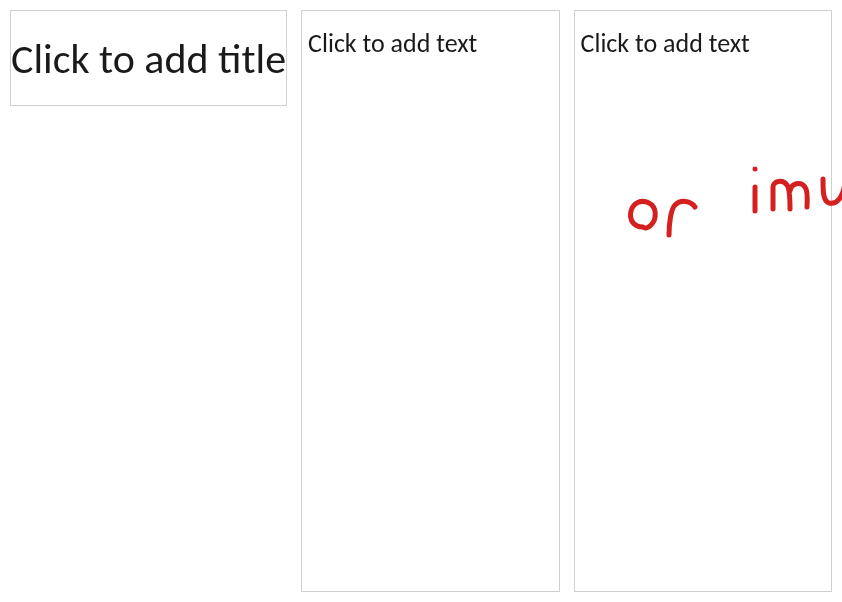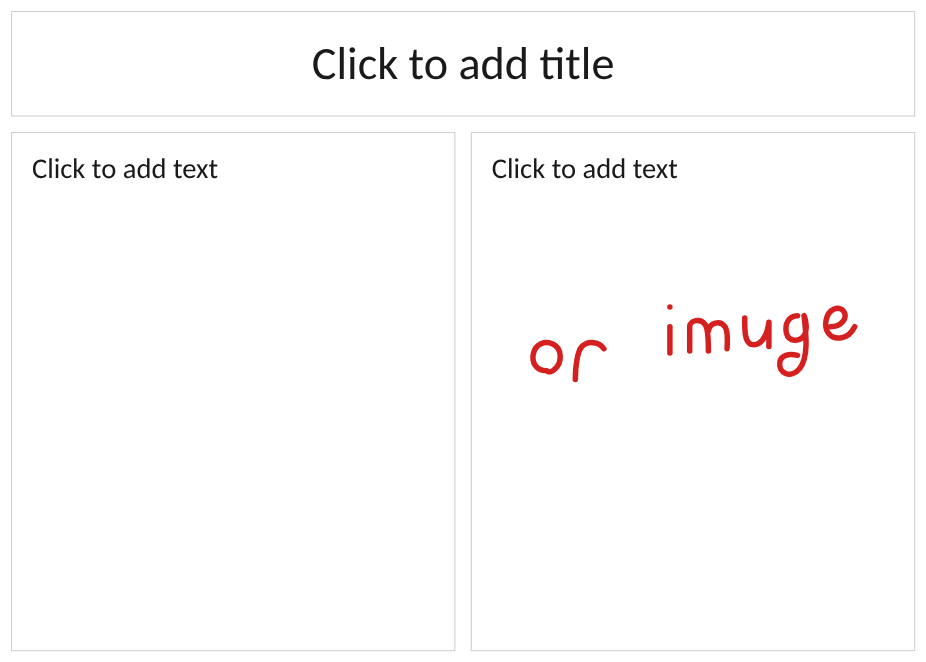--- a/index.html
+++ b/index.html
@@ -12,21 +12,21 @@
       background: #ffffff;
       width: 842px;
       height: 602px;
       padding: 10px;
       overflow: hidden;
     }
     .slide {
       width: 100%;
       height: 100%;
       display: flex;
-      flex-direction: column;
+      flex-direction: row;
       gap: 14px;
     }
     .title-box {
       border: 1px solid #d0d0d0;
       height: 96px;
       display: flex;
       align-items: center;
       justify-content: center;
       cursor: text;
     }
@@ -36,21 +36,21 @@
       font-weight: 400;
     }
     .content-row {
       flex: 1;
       display: flex;
       gap: 14px;
     }
     .content-box {
       flex: 1;
       border: 1px solid #d0d0d0;
-      padding: 16px 18px;
+      padding: 16px 6px;
       position: relative;
       cursor: text;
     }
     .content-placeholder {
       font-size: 26px;
       color: #1a1a1a;
       font-weight: 400;
     }
     .annotation {
       position: absolute;

